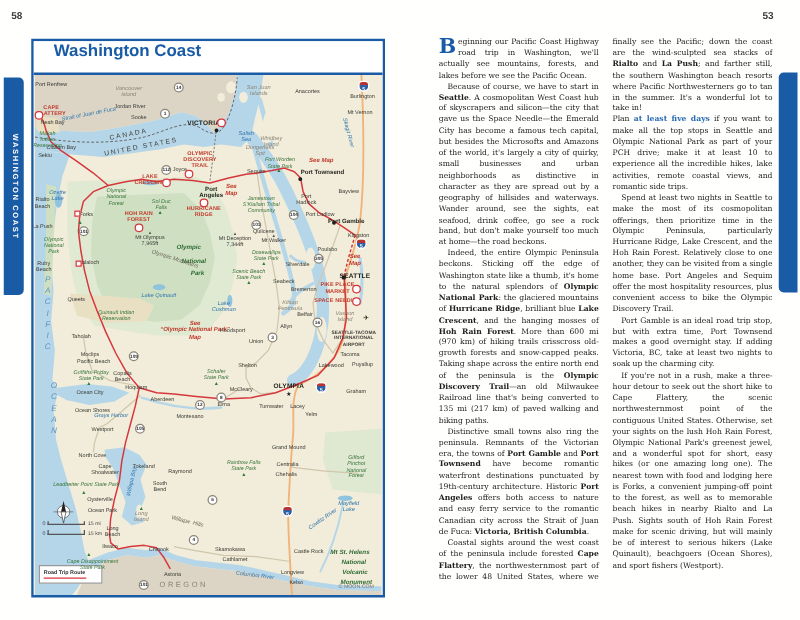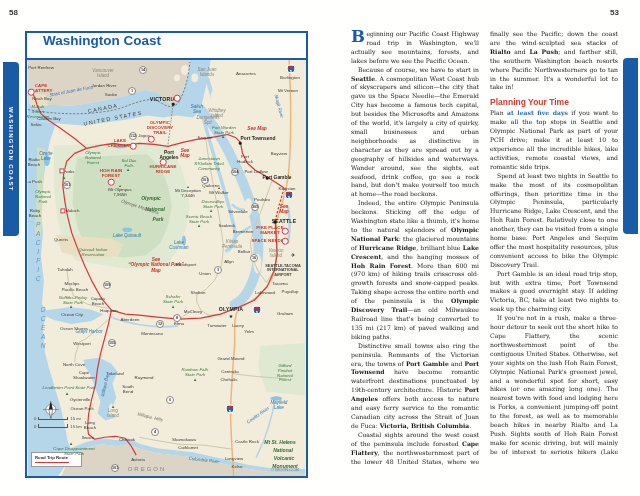--- a/index.html
+++ b/index.html
@@ -441,20 +441,19 @@
         <div class="mk m-tree" style="left: 86px; top: 347px;">▲</div>
       </div>
   </div>
 
   <div id="article">
       <p class="noindent"><span class="drop">B</span><span>eginning our Pacific Coast Highway road trip in Washington, we'll actually see mountains, forests, and lakes before we see the Pacific Ocean.</span></p>
       <p><span>Because of course, we have to start in </span><span class="rb">Seattle</span><span>. A cosmopolitan West Coast hub of skyscrapers and silicon—the city that gave us the Space Needle—the Emerald City has become a famous tech capital, but besides the Microsofts and Amazons of the world, it's largely a city of quirky, small businesses and urban neighborhoods as distinctive in character as they are spread out by a geography of hillsides and waterways. Wander around, see the sights, eat seafood, drink coffee, go see a rock band, but don't make yourself too much at home—the road beckons.</span></p>
       <p><span>Indeed, the entire Olympic Peninsula beckons. Sticking off the edge of Washington state like a thumb, it's home to the natural splendors of </span><span class="rb">Olympic National Park</span><span>: the glaciered mountains of </span><span class="rb">Hurricane Ridge</span><span>, brilliant blue </span><span class="rb">Lake Crescent</span><span>, and the hanging mosses of </span><span class="rb">Hoh Rain Forest</span><span>. More than 600 mi (970 km) of hiking trails crisscross old-growth forests and snow-capped peaks. Taking shape across the entire north end of the peninsula is the </span><span class="rb">Olympic Discovery Trail</span><span>—an old Milwaukee Railroad line that's being converted to 135 mi (217 km) of paved walking and biking paths.</span></p>
       <p><span>Distinctive small towns also ring the peninsula. Remnants of the Victorian era, the towns of </span><span class="rb">Port Gamble</span><span> and </span><span class="rb">Port Townsend</span><span> have become romantic waterfront destinations punctuated by 19th-century architecture. Historic </span><span class="rb">Port Angeles</span><span> offers both access to nature and easy ferry service to the romantic Canadian city across the Strait of Juan de Fuca: </span><span class="rb">Victoria, British Columbia</span><span>.</span></p>
       <p><span>Coastal sights around the west coast of the peninsula include forested </span><span class="rb">Cape Flattery</span><span>, the northwesternmost part of the lower 48 United States, where we finally see the Pacific; down the coast are the wind-sculpted sea stacks of </span><span class="rb">Rialto</span><span> and </span><span class="rb">La Push</span><span>; and farther still, the southern Washington beach resorts where Pacific Northwesterners go to tan in the summer. It's a wonderful lot to take in!</span></p>
-      <h2>Planning Your Time</h2>
       <p class="noindent"><span>Plan </span><span class="rbb">at least five days</span><span> if you want to make all the top stops in Seattle and Olympic National Park as part of your PCH drive; make it at least 10 to experience all the incredible hikes, lake activities, remote coastal views, and romantic side trips.</span></p>
       <p><span>Spend at least two nights in Seattle to make the most of its cosmopolitan offerings, then prioritize time in the Olympic Peninsula, particularly Hurricane Ridge, Lake Crescent, and the Hoh Rain Forest. Relatively close to one another, they can be visited from a single home base. Port Angeles and Sequim offer the most hospitality resources, plus convenient access to bike the Olympic Discovery Trail.</span></p>
       <p><span>Port Gamble is an ideal road trip stop, but with extra time, Port Townsend makes a good overnight stay. If adding Victoria, BC, take at least two nights to soak up the charming city.</span></p>
       <p><span>If you're not in a rush, make a three-hour detour to seek out the short hike to Cape Flattery, the scenic northwesternmost point of the contiguous United States. Otherwise, set your sights on the lush Hoh Rain Forest, Olympic National Park's greenest jewel, and a wonderful spot for short, easy hikes (or one amazing long one). The nearest town with food and lodging here is Forks, a convenient jumping-off point to the forest, as well as to memorable beach hikes in nearby Rialto and La Push. Sights south of Hoh Rain Forest make for scenic driving, but will mainly be of interest to serious hikers (Lake Quinault), beachgoers (Ocean Shores), and sport fishers (Westport).</span></p>
     </div>
 
 </div>
 
 </body></html>

